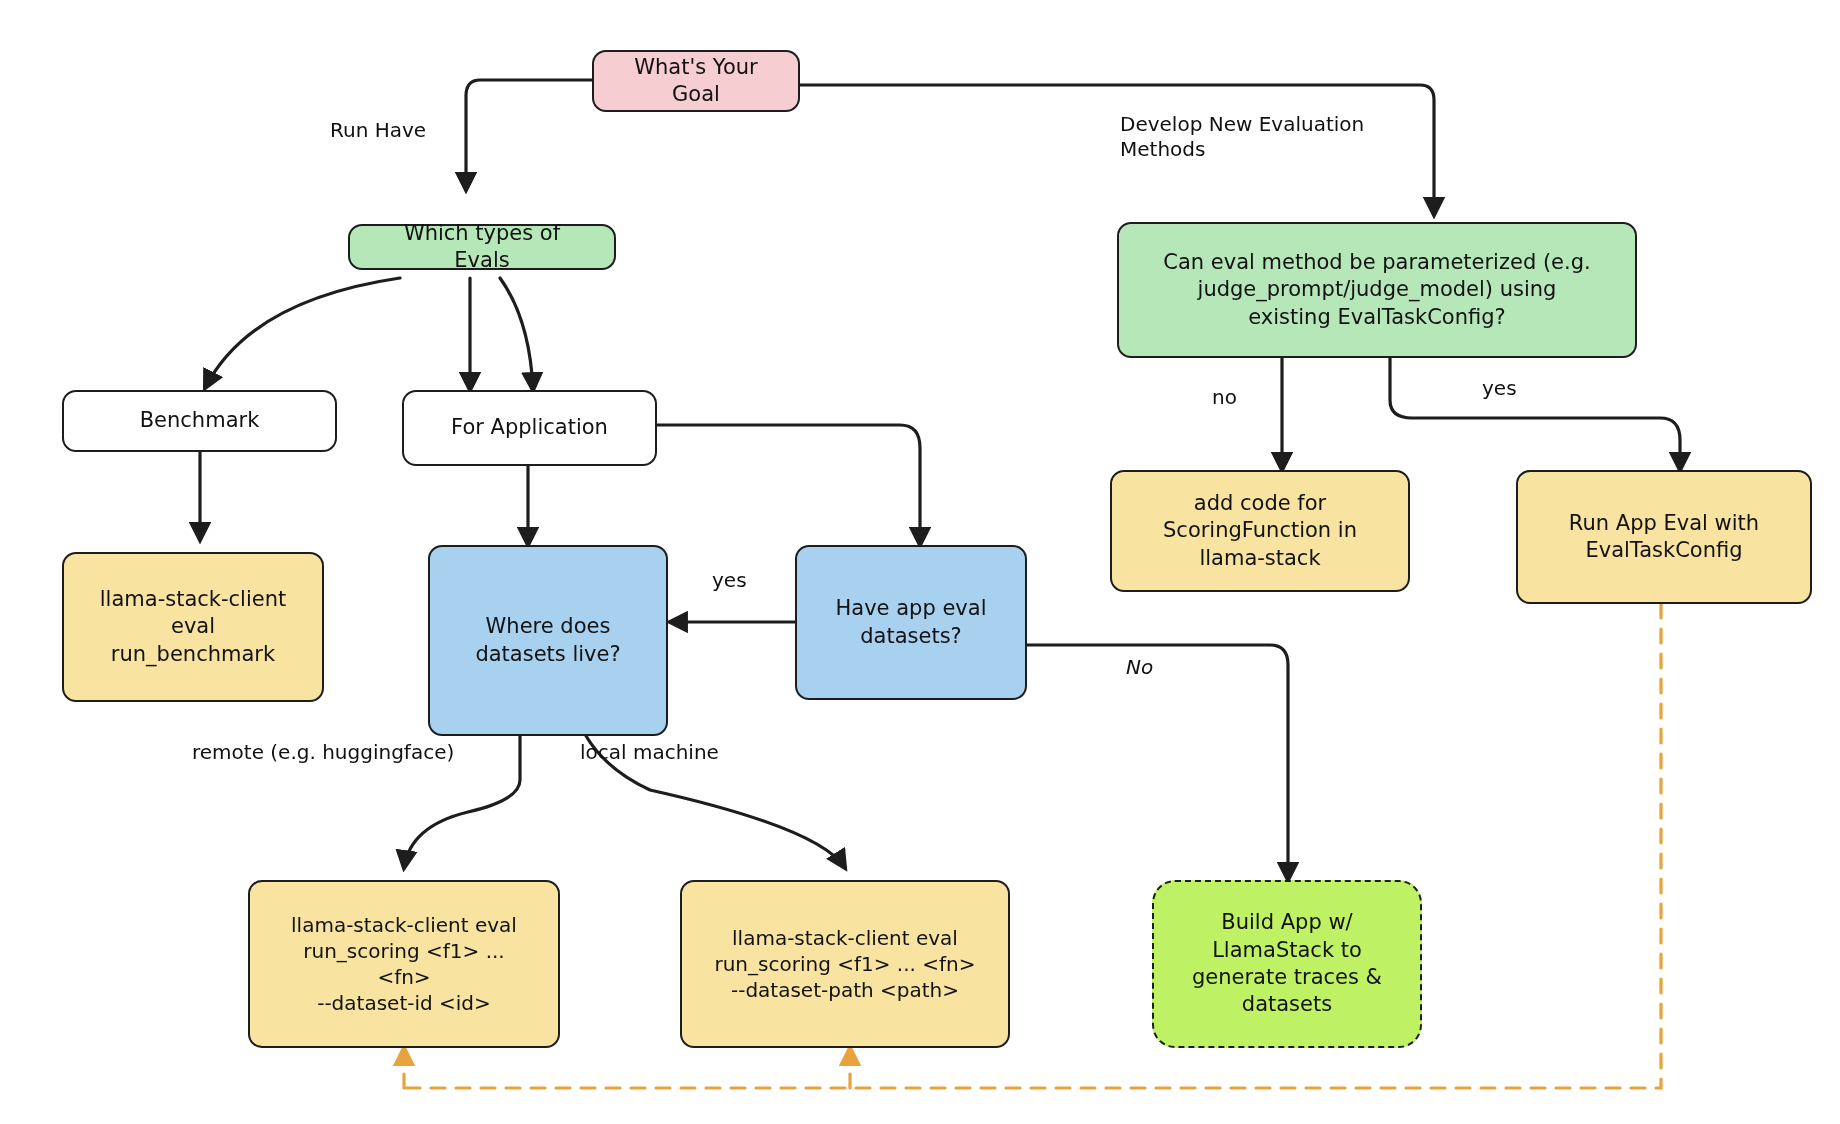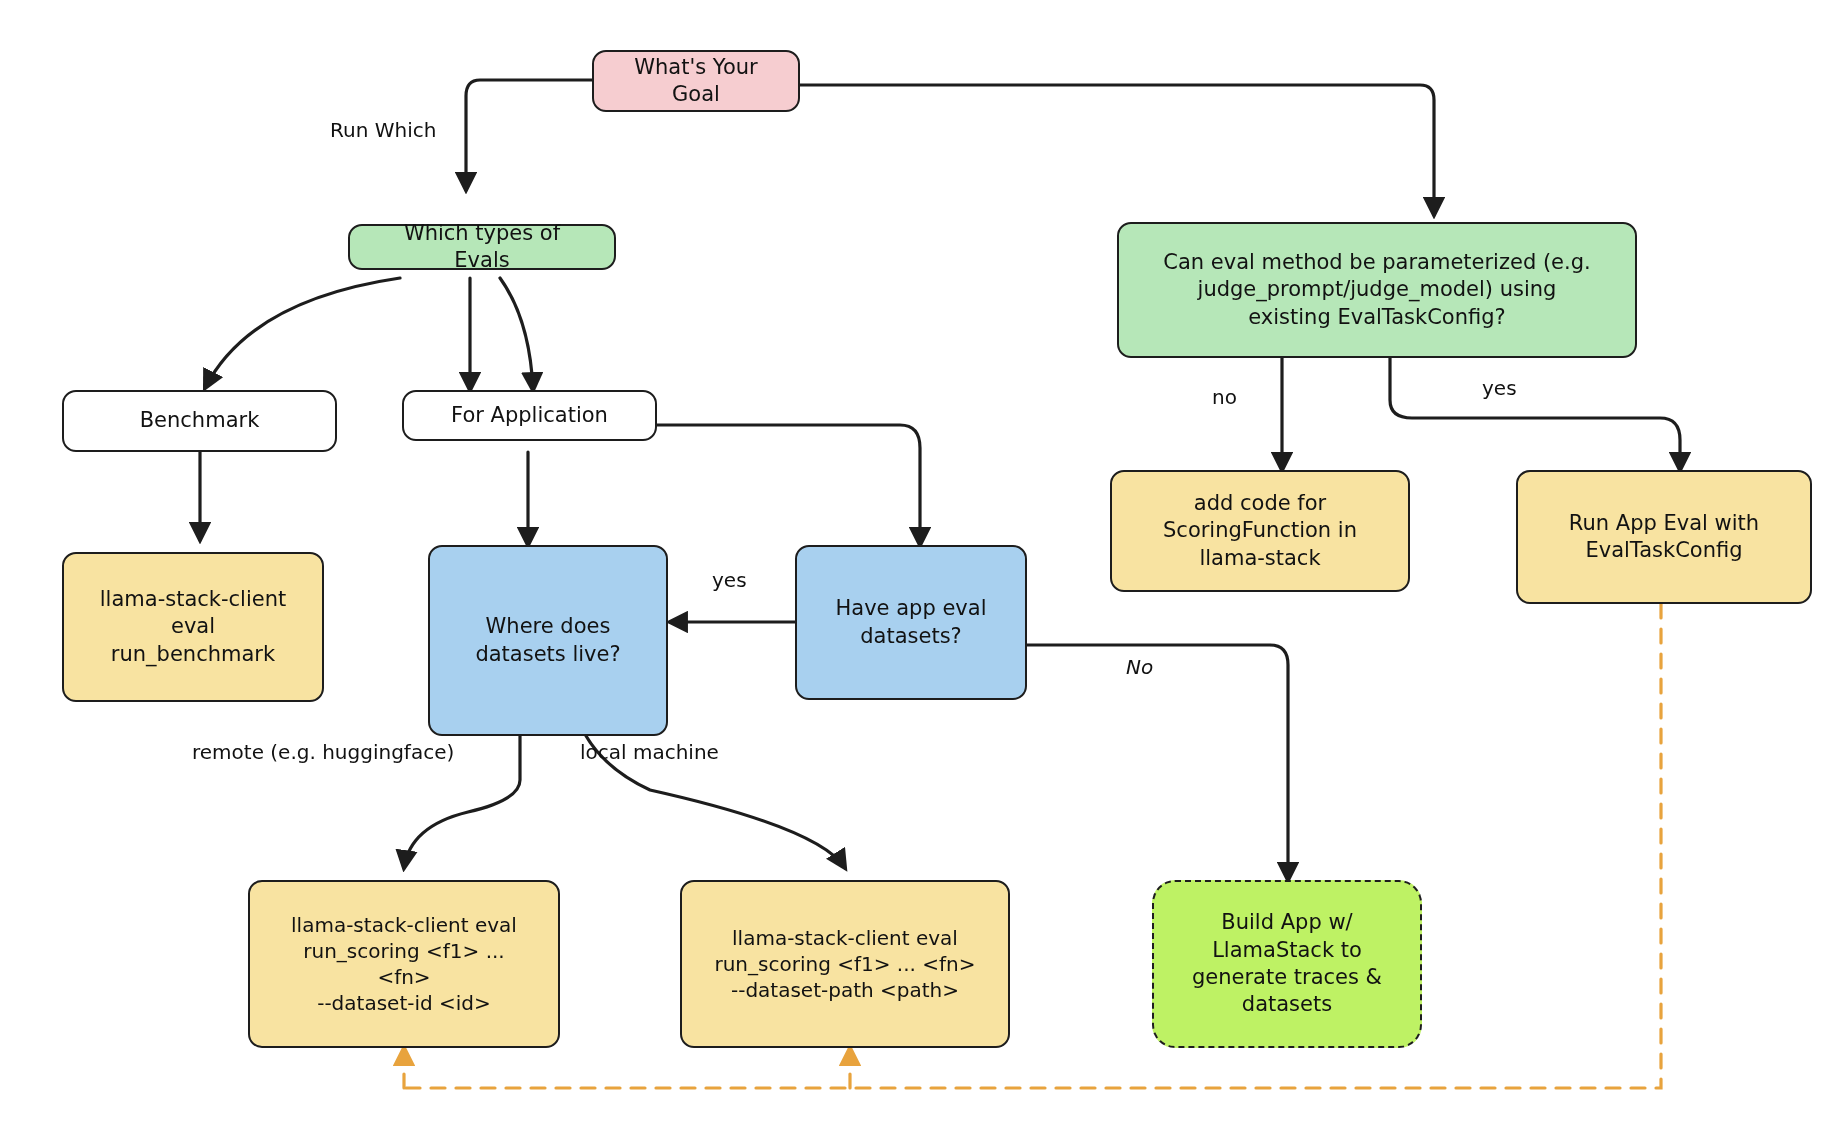--- a/index.html
+++ b/index.html
@@ -110,21 +110,21 @@
   </svg>
 
   <div class="node n-pink" style="left:592px; top:50px; width:208px; height:62px;">What's Your
 Goal</div>
 
   <div class="node n-green" style="left:348px; top:224px; width:268px; height:46px;">Which types of
 Evals</div>
 
   <div class="node n-white" style="left:62px; top:390px; width:275px; height:62px;">Benchmark</div>
 
-  <div class="node n-white" style="left:402px; top:390px; width:255px; height:51px;">For Application</div>
+  <div class="node n-white" style="left:402px; top:390px; width:255px; height:76px;">For Application</div>
 
   <div class="node n-yellow" style="left:62px; top:540px; width:262px; height:150px;margin-top:12px;">llama-stack-client
 eval run_benchmark</div>
 
   <div class="node n-blue" style="left:428px; top:545px; width:240px; height:191px;">Where does
 datasets live?</div>
 
   <div class="node n-blue" style="left:795px; top:545px; width:232px; height:155px;">Have app eval
 datasets?</div>
 
@@ -145,22 +145,24 @@
 
   <div class="node n-yellow" style="left:680px; top:880px; width:330px; height:168px; font-size:20px;">llama-stack-client eval
 run_scoring &lt;f1&gt; ... &lt;fn&gt;
 --dataset-path &lt;path&gt;</div>
 
   <div class="node n-dashed" style="left:1152px; top:880px; width:270px; height:168px;">Build App w/
 LlamaStack to
 generate traces &amp;
 datasets</div>
 
-  <div class="edge-label" style="left:330px; top:118px;">Run Which</div>
+  <div class="edge-label" style="left:330px; top:118px;">Run Have</div>
 
+  <div class="edge-label" style="left:1120px; top:112px;">Develop New Evaluation
+Methods</div>
 
   <div class="edge-label" style="left:1212px; top:385px;">no</div>
 
   <div class="edge-label" style="left:1482px; top:376px;">yes</div>
 
   <div class="edge-label" style="left:712px; top:568px;">yes</div>
 
   <div class="edge-label" style="left:1126px; top:655px; font-style:italic;">No</div>
 
   <div class="edge-label" style="left:192px; top:740px;">remote (e.g. huggingface)</div>

